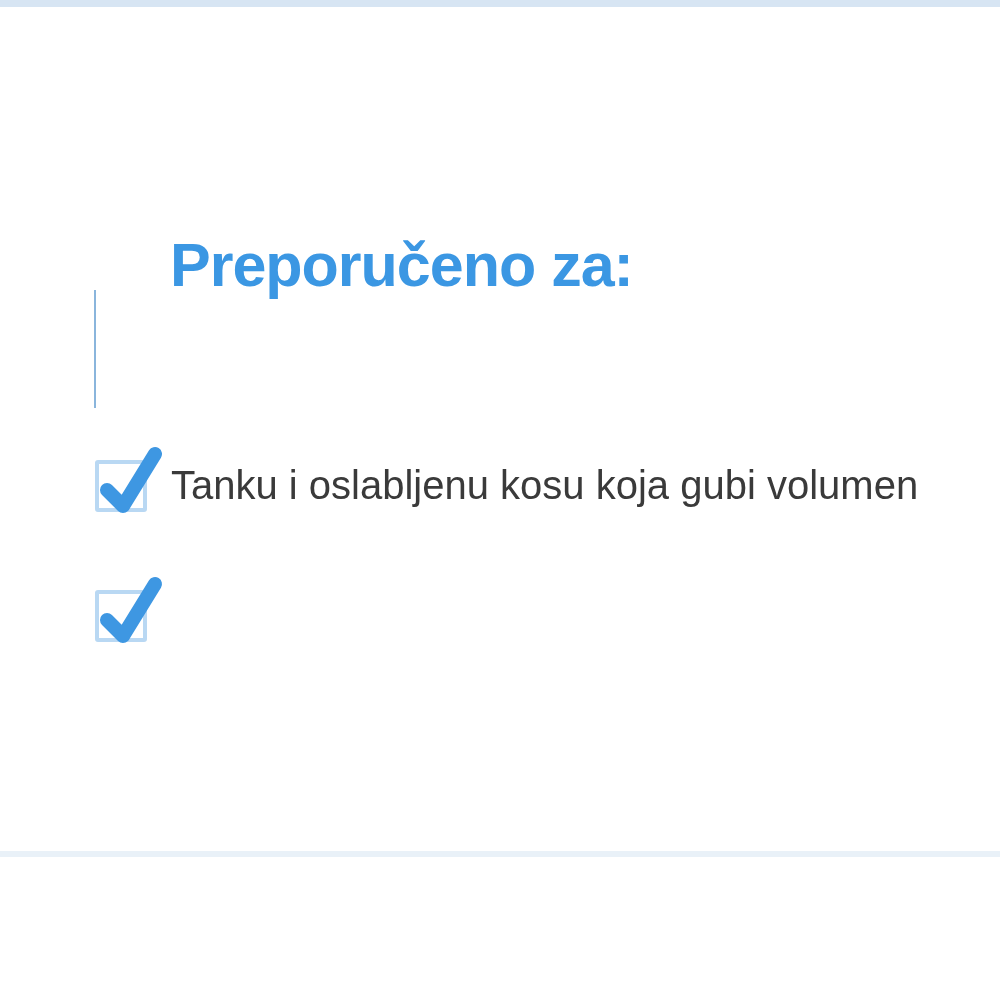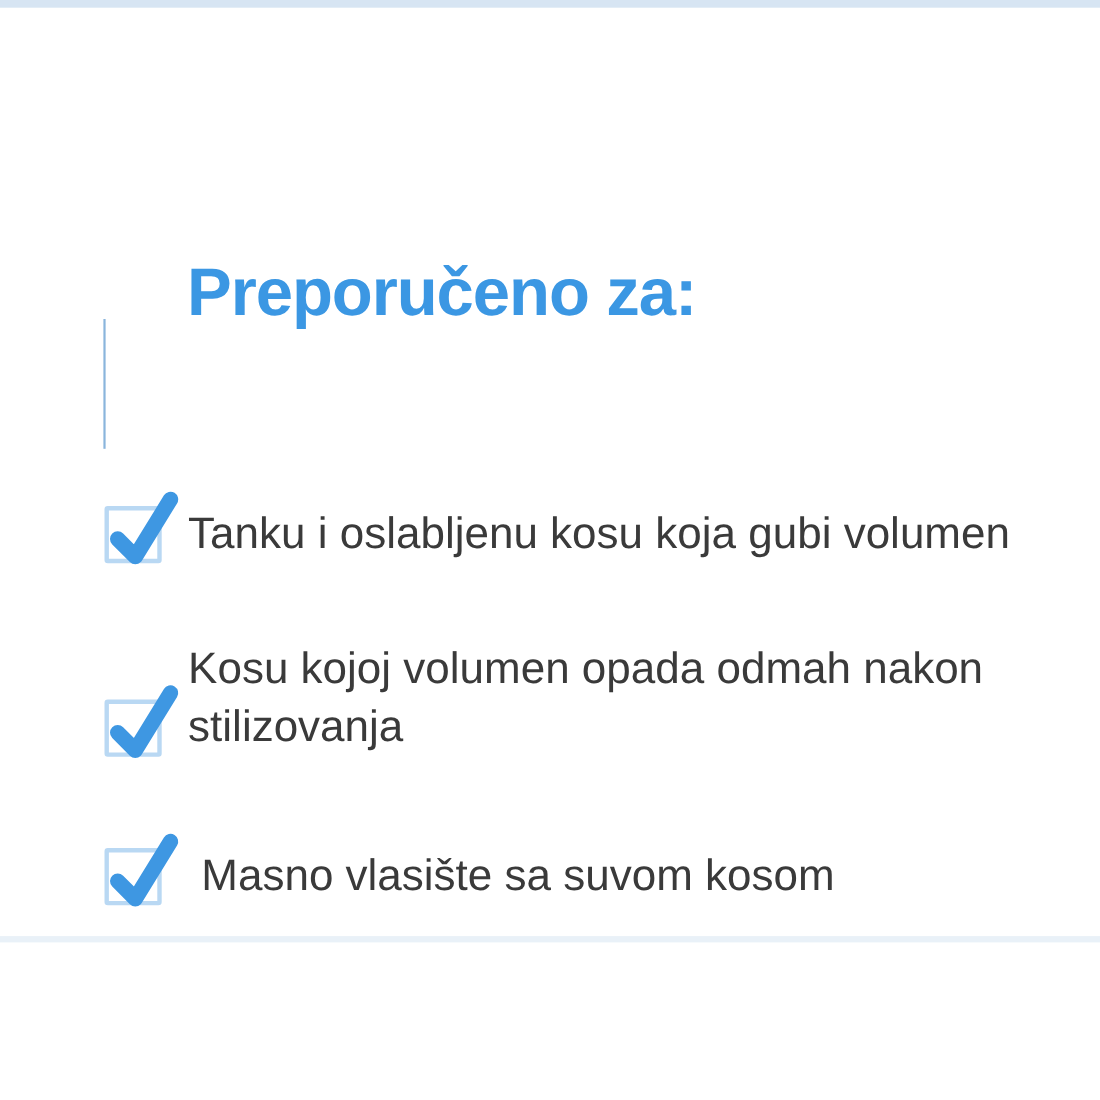--- a/index.html
+++ b/index.html
@@ -102,27 +102,18 @@
     </span>
     <span class="check-label">Tanku i oslabljenu kosu koja gubi volumen</span>
   </div>
 
   <div class="check-item row-2">
     <span class="check-icon">
       <svg viewBox="0 0 68 68" aria-hidden="true">
         <path d="M12 46 L28 62 L60 10" fill="none" stroke="#3e97e2" stroke-width="14" stroke-linecap="round" stroke-linejoin="round"></path>
       </svg>
     </span>
-    <span class="check-label">Kosu kojoj volumen opada odmah nakon stilizovanja</span>
   </div>
 
-  <div class="check-item row-3">
-    <span class="check-icon">
-      <svg viewBox="0 0 68 68" aria-hidden="true">
-        <path d="M12 46 L28 62 L60 10" fill="none" stroke="#3e97e2" stroke-width="14" stroke-linecap="round" stroke-linejoin="round"></path>
-      </svg>
-    </span>
-    <span class="check-label">Masno vlasište sa suvom kosom</span>
-  </div>
 
   <div class="bottom-bar"></div>
 
 </div>
 
 </body></html>

